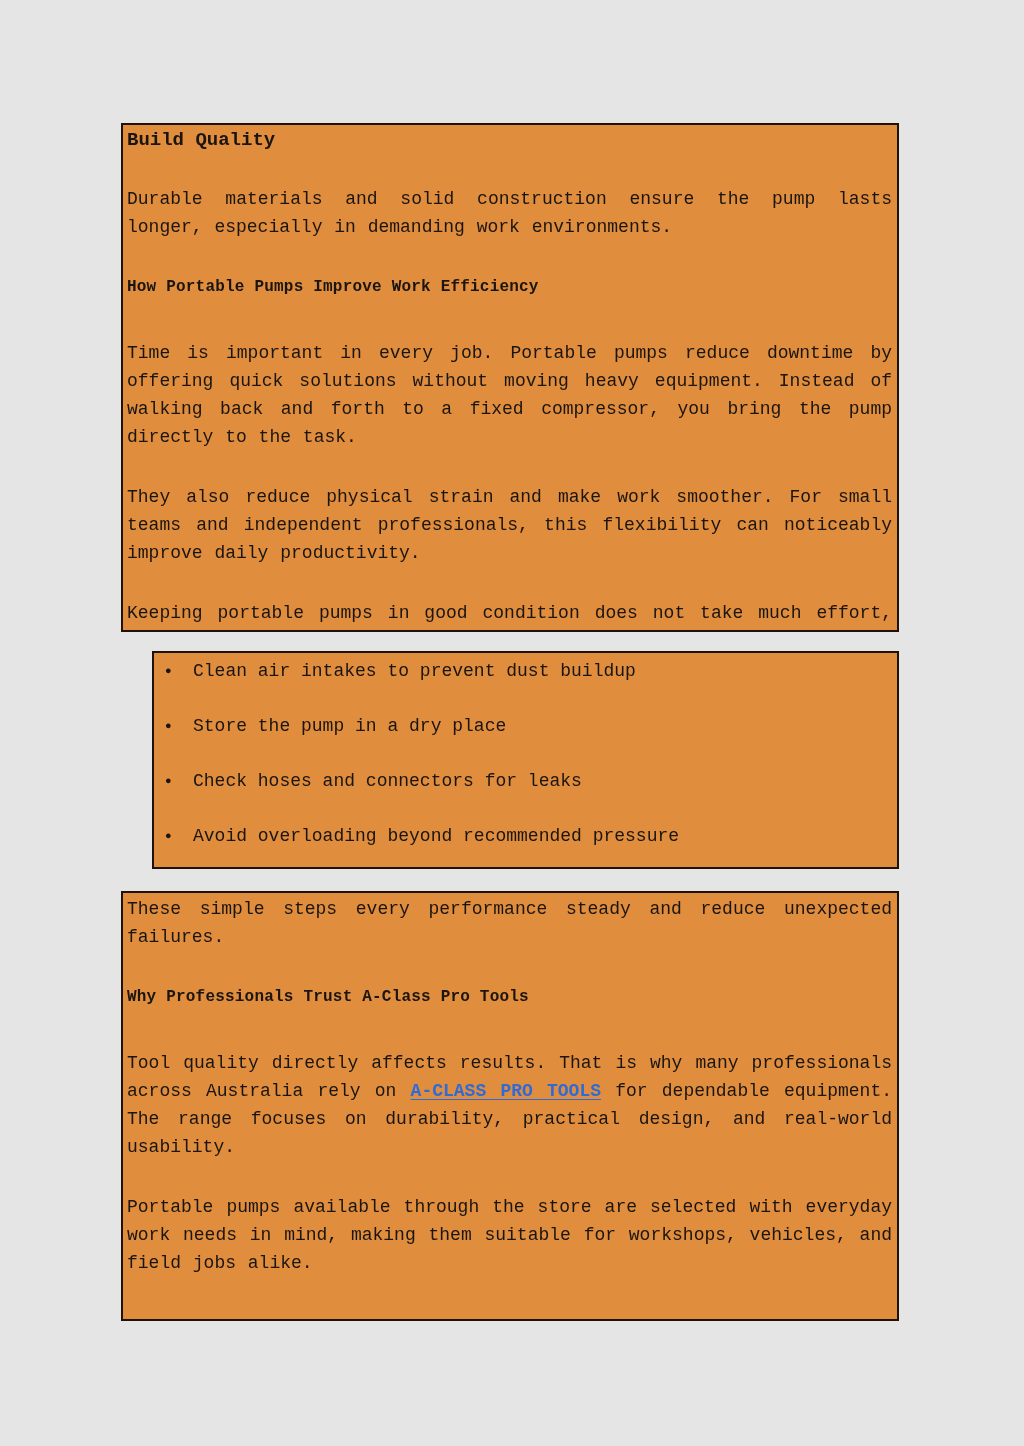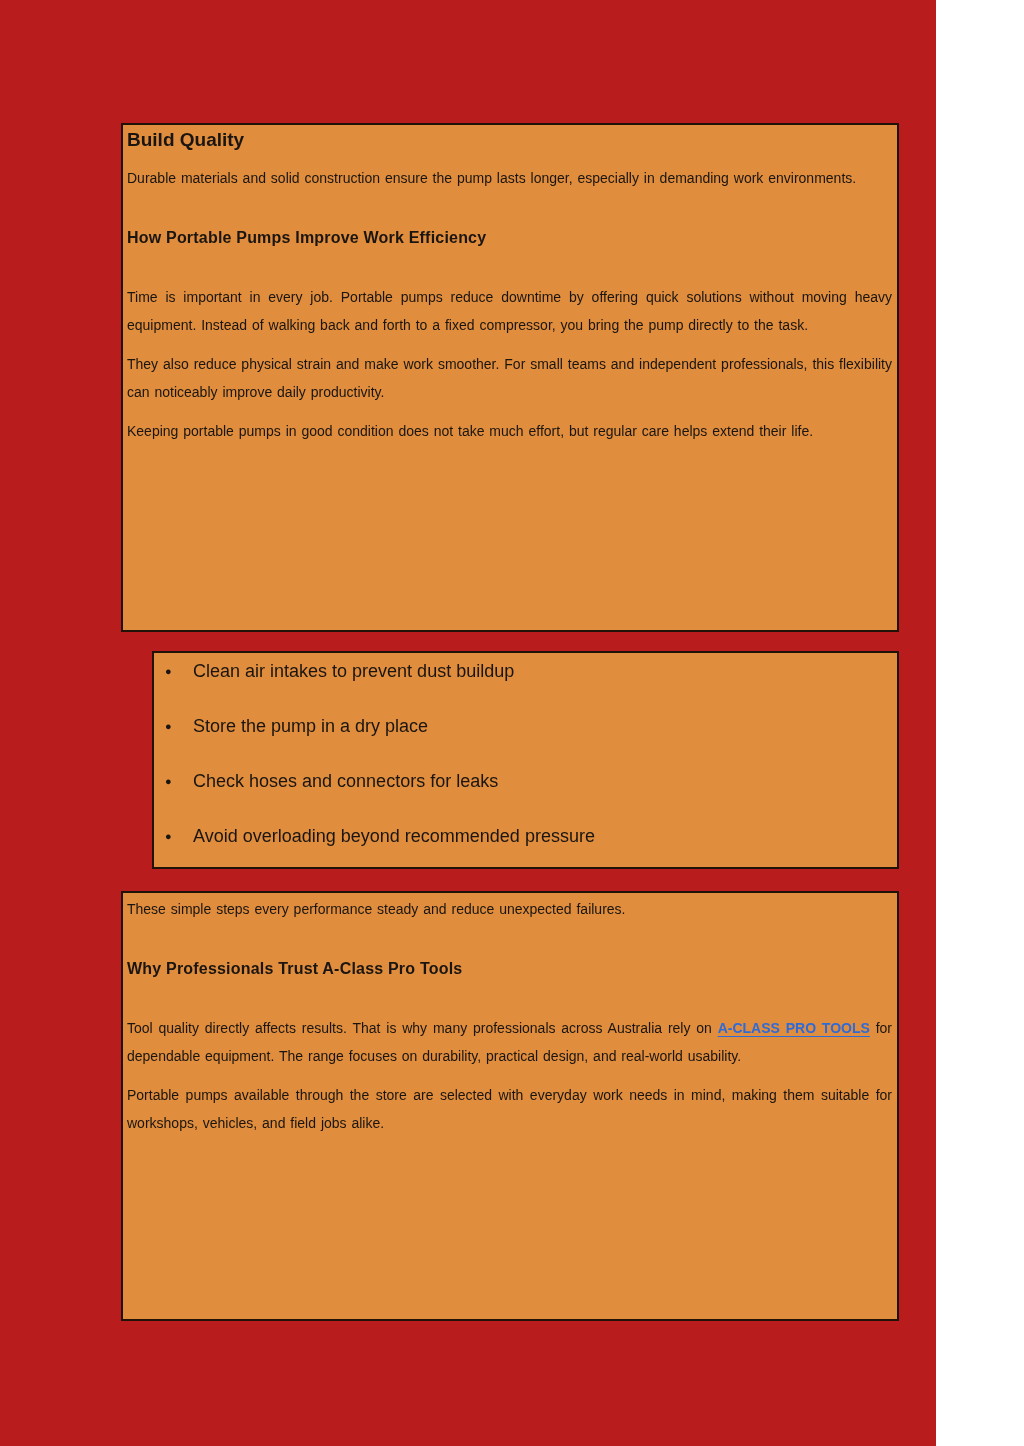--- a/index.html
+++ b/index.html
@@ -2,43 +2,43 @@
 <html><head>
 <meta charset="utf-8">
 <style>
   html, body {
     margin: 0;
     padding: 0;
     background: #ffffff;
   }
   .page {
     position: relative;
-    width: 936px;
+    width: 1024px;
     height: 1446px;
-    background: #b91c1c;
-    font-family: Liberation Sans, sans-serif;
+    background: #e5e5e5;
+    font-family: Liberation Mono, monospace;
     color: #1a1510;
     overflow: hidden;
   }
   .block {
     position: absolute;
     box-sizing: border-box;
     background: #e08d3e;
     border: 2px solid #201208;
     padding: 2px 5px 6px 4px;
     overflow: hidden;
   }
   .block-1 { left: 121px; top: 123px; width: 778px; height: 509px; }
   .block-2 { left: 152px; top: 651px; width: 747px; height: 218px; padding: 4px 5px 6px 4px; }
   .block-3 { left: 121px; top: 891px; width: 778px; height: 430px; }
 
   .block p {
-    font-size: 14px;
+    font-size: 18px;
     line-height: 28px;
-    margin: 11px 0 0 0;
+    margin: 32px 0 0 0;
     text-align: justify;
     word-spacing: 1px;
   }
   .block h2 {
     font-size: 16px;
     line-height: 40px;
     font-weight: bold;
     margin: 26px 0 25px 0;
     letter-spacing: 0.2px;
   }

